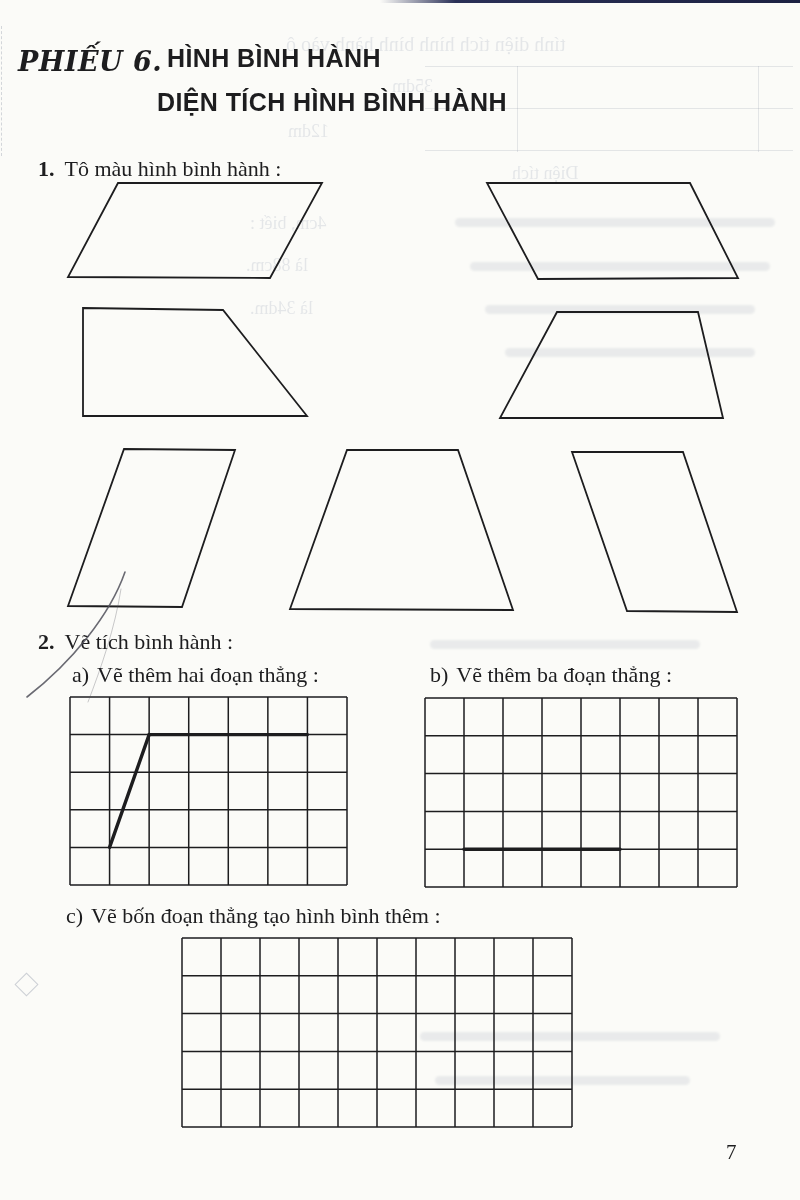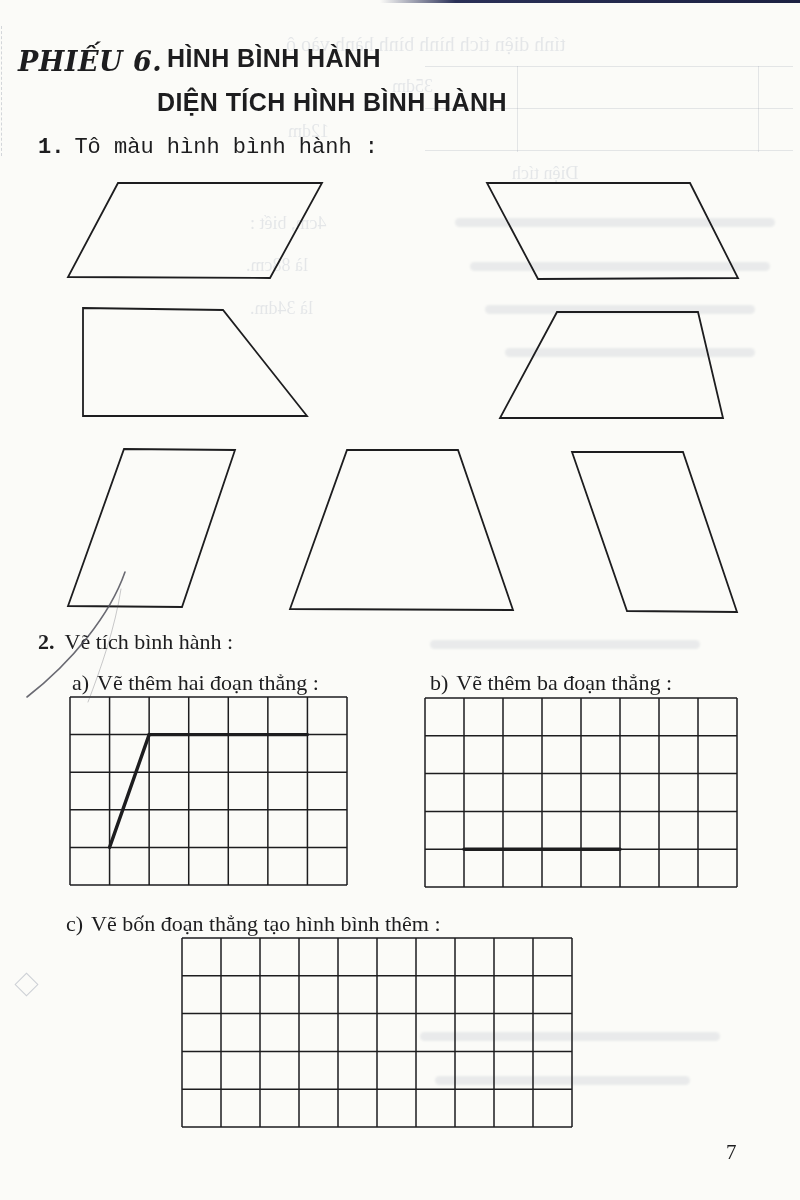--- a/index.html
+++ b/index.html
@@ -14,23 +14,23 @@
   .sheet-label{position:absolute;left:18px;top:46px;
     font:italic 700 27px "DejaVu Serif",serif;letter-spacing:.5px;}
   .title-1{position:absolute;left:157px;top:44px;
     font:700 25px "Liberation Sans",sans-serif;letter-spacing:.4px;margin-left:10px;}
   .title-2{position:absolute;left:157px;top:88px;
     font:700 25px "Liberation Sans",sans-serif;letter-spacing:.4px;}
 
   
   .task-line{position:absolute;font-size:22px;white-space:nowrap;}
   .task-line .num{font-weight:700;margin-right:10px;}
-  #task1-line{left:38px;top:135px;font-family:Liberation Mono, monospace;}
+  #task1-line{left:38px;top:156px;}
   #task2-line{left:38px;top:629px;}
-  .part-line{position:absolute;font-size:22px;white-space:nowrap;margin-top:8px;}
+  .part-line{position:absolute;font-size:22px;white-space:nowrap;}
   .part-line .lbl{margin-right:8px;}
   #part-a{left:72px;top:662px;}
   #part-b{left:430px;top:662px;}
   #part-c{left:66px;top:903px;}
 
   .page-number{position:absolute;left:726px;top:1140px;font-size:21px;}
 
   
   .ghost-text{position:absolute;font-family:"Liberation Serif",serif;color:#96a0b4;
     opacity:.22;transform:scaleX(-1);filter:blur(.4px);white-space:nowrap;}

